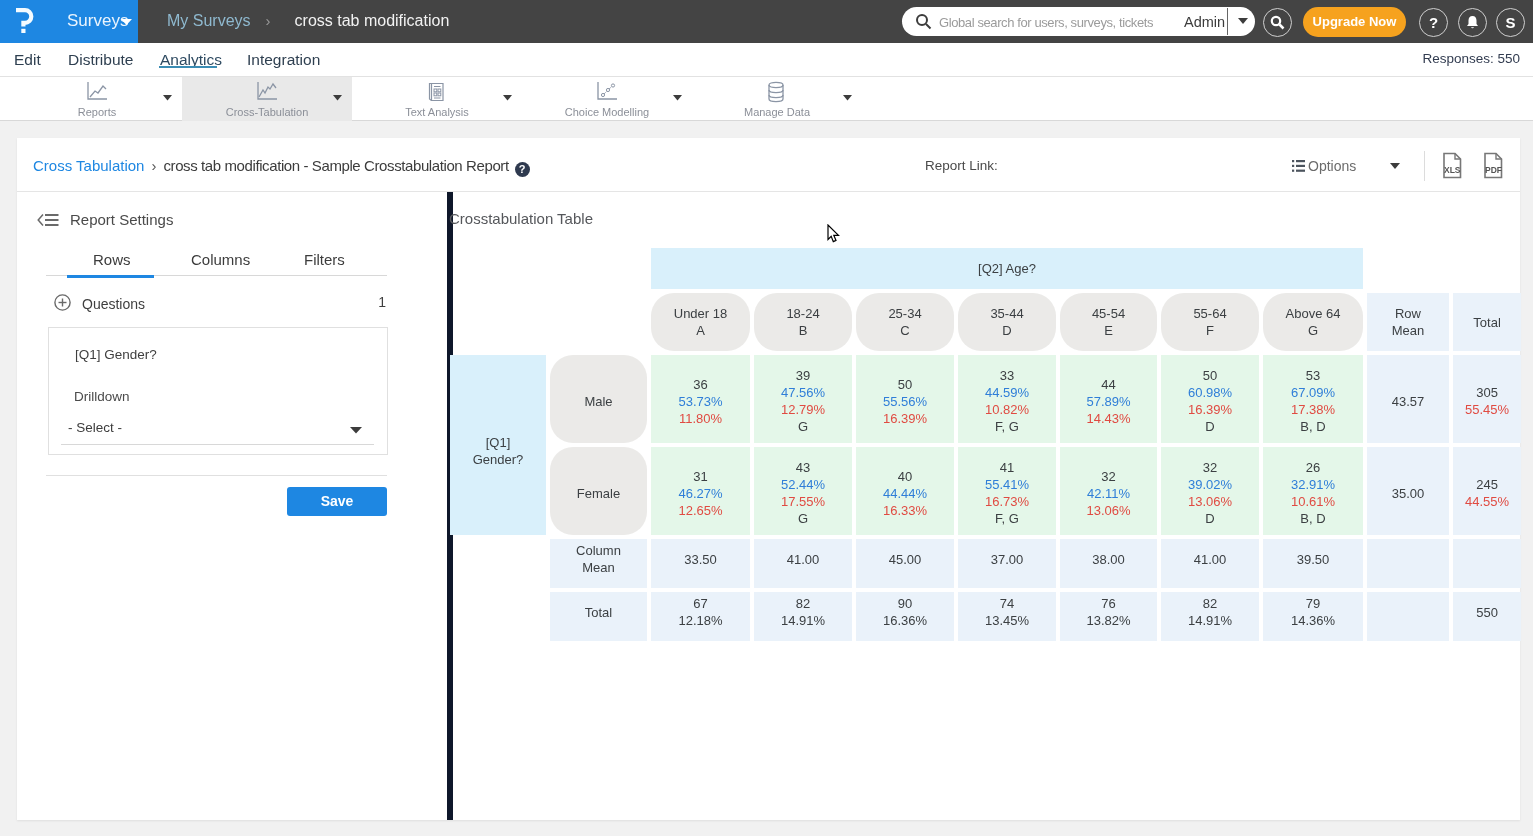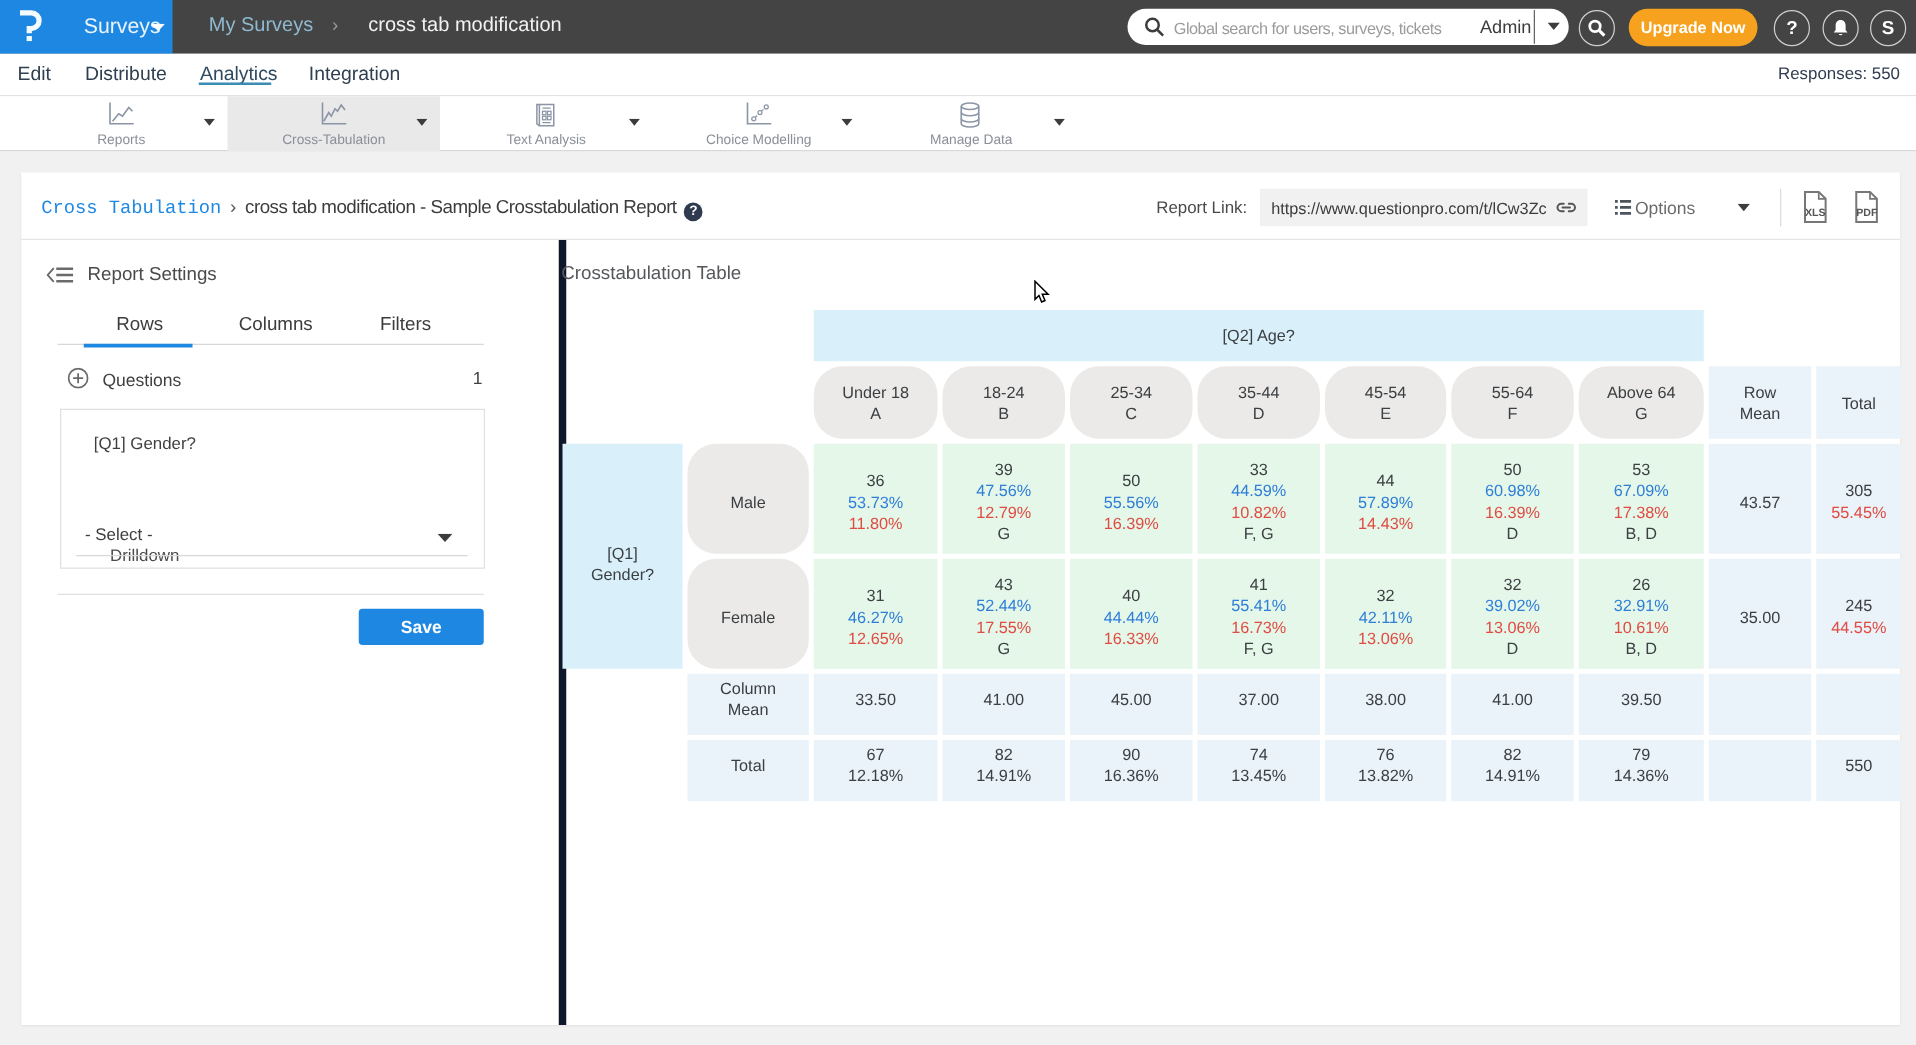--- a/index.html
+++ b/index.html
@@ -36,21 +36,21 @@
 .tab .lbl { position:absolute; top:29px; width:100%; text-align:center; font-size:11px; color:#8b8f98; }
 .tab .ic { position:absolute; left:73px; top:4px; }
 .tcaret { position:absolute; top:18px; }
 
 
 .card { position:absolute; left:17px; top:138px; width:1503px; height:682px; background:#fff; box-shadow:0 1px 2px rgba(0,0,0,0.08); }
 
 
 .crow { position:absolute; left:0; top:0; width:1503px; height:54px; border-bottom:1px solid #e5e5e5; }
 .crow .bc { position:absolute; left:16px; top:19px; font-size:15px; }
-.crow .bc a { color:#1e87e2; text-decoration:none;font-family:Liberation Mono, monospace; }
+.crow .bc a { color:#1e87e2; text-decoration:none; }
 .crow .bc .sep { color:#555; margin:0 7px; }
 .crow .bc .title { color:#3c3c3c; letter-spacing:-0.4px; }
 .helpdot { display:inline-block; width:15px; height:15px; border-radius:50%; background:#2f3a4f; color:#fff; font-size:11px; font-weight:bold; text-align:center; line-height:15px; vertical-align:-2px; margin-left:6px; }
 .rl-label { position:absolute; left:908px; top:20px; font-size:13.5px; color:#4a4a4a; }
 .rl-input { position:absolute; left:991px; top:13px; width:262px; height:30px; background:#f1f1f1; }
 .rl-input .url { position:absolute; left:9px; top:8px; font-size:13px; color:#3c3c3c; white-space:nowrap; overflow:hidden; width:222px; }
 .options { position:absolute; left:1291px; top:20px; font-size:14px; color:#6b6b6b; }
 .opt-caret { position:absolute; left:1373px; top:25px; }
 .vdiv { position:absolute; left:1407px; top:13px; height:30px; width:1px; background:#dcdcdc; }
 
@@ -62,21 +62,21 @@
 .ptabs .pt { position:absolute; top:8px; font-size:15px; color:#3c3c3c; }
 .pt-rows { left:47px; }
 .pt-cols { left:145px; }
 .pt-filters { left:258px; }
 .rows-underline { position:absolute; left:21px; top:32px; width:87px; height:3px; background:#1e87e2; }
 .q-row { position:absolute; left:39px; top:102px; width:330px; height:16px; }
 .q-row .qt { position:absolute; left:26px; top:2px; font-size:14px; color:#3f3f3f; }
 .q-row .qn { position:absolute; right:0; top:0; font-size:14px; color:#3f3f3f; }
 .qbox { position:absolute; left:31px; top:135px; width:340px; height:128px; border:1px solid #e0e0e0; }
 .qbox .q1 { position:absolute; left:26px; top:19px; font-size:13.5px; color:#3f3f3f; }
-.qbox .dd { position:absolute; left:39px; top:61px; font-size:13.5px; color:#4a4a4a;margin-top:48px; }
+.qbox .dd { position:absolute; left:25px; top:61px; font-size:13.5px; color:#4a4a4a; }
 .qbox .sel { position:absolute; left:12px; top:92px; width:313px; height:25px; padding-left:7px; border-bottom:1px solid #d8d8d8; font-size:13.5px; color:#3c3c3c; }
 .hr2 { position:absolute; left:29px; top:283px; width:341px; height:1px; background:#e0e0e0; }
 .savebtn { position:absolute; left:270px; top:295px; width:100px; height:29px; background:#1e87e2; border-radius:3px; color:#fff; font-size:14px; font-weight:bold; text-align:center; line-height:29px; }
 
 
 .mainarea { position:absolute; left:416px; top:54px; width:1103px; height:628px; }
 .ct-title { position:absolute; left:16px; top:18px; font-size:15px; color:#55575b; }
 
 table.ct { position:absolute; left:13px; top:52px; border-collapse:separate; border-spacing:4px; table-layout:fixed; }
 table.ct td { font-size:13px; line-height:17px; text-align:center; vertical-align:middle; color:#3c4043; padding:12px; }
@@ -205,26 +205,20 @@
   </div>
   <svg class="tcaret" width="9" height="6" style="left:843px;">
       <polygon points="0,0 9,0 4.5,5.5" fill="#3c3c3c"></polygon>
     </svg>
 </div>
 
 <div class="card">
   <div class="crow">
     <div class="bc"><a>Cross Tabulation</a><span class="sep">›</span><span class="title">cross tab modification - Sample Crosstabulation Report</span><span class="helpdot">?</span></div>
     <span class="rl-label">Report Link:</span>
-    <div class="rl-input">
-      <span class="url">https://www.questionpro.com/t/lCw3Zc</span>
-      <svg width="18" height="10" style="position:absolute;right:8px;top:10px" viewBox="0 0 18 10">
-          <path d="M7 2 H5 a3 3 0 0 0 0 6 h2 M11 2 h2 a3 3 0 0 1 0 6 h-2 M6 5 h6" stroke="#555" stroke-width="1.6" fill="none" stroke-linecap="round"></path>
-        </svg>
-    </div>
     <div class="options">
       <svg width="13" height="12" style="position:absolute;left:-16px;top:2px" viewBox="0 0 13 12">
           <rect x="0" y="0" width="2.2" height="2.2" fill="#4c545e"></rect>
           <rect x="0" y="4.8" width="2.2" height="2.2" fill="#4c545e"></rect>
           <rect x="0" y="9.6" width="2.2" height="2.2" fill="#4c545e"></rect>
           <rect x="4" y="0" width="9" height="2.2" fill="#4c545e"></rect>
           <rect x="4" y="4.8" width="9" height="2.2" fill="#4c545e"></rect>
           <rect x="4" y="9.6" width="9" height="2.2" fill="#4c545e"></rect>
         </svg>
       Options

